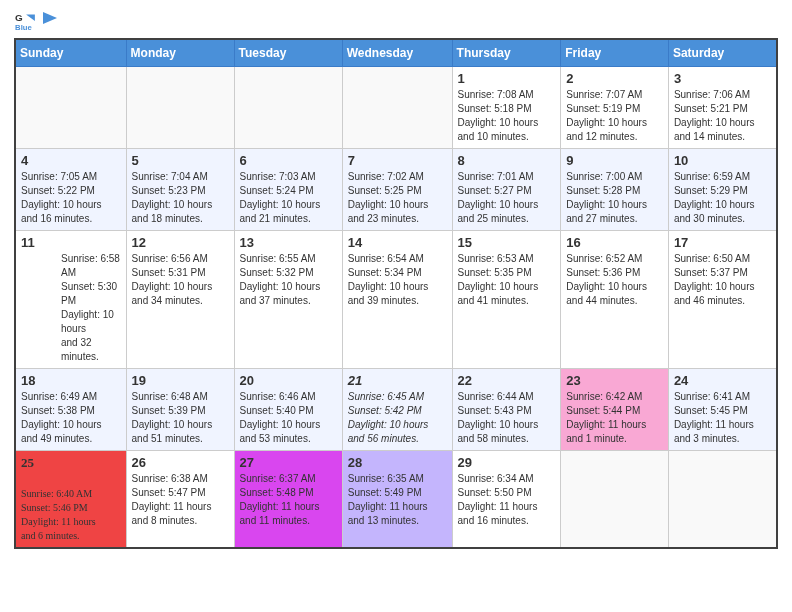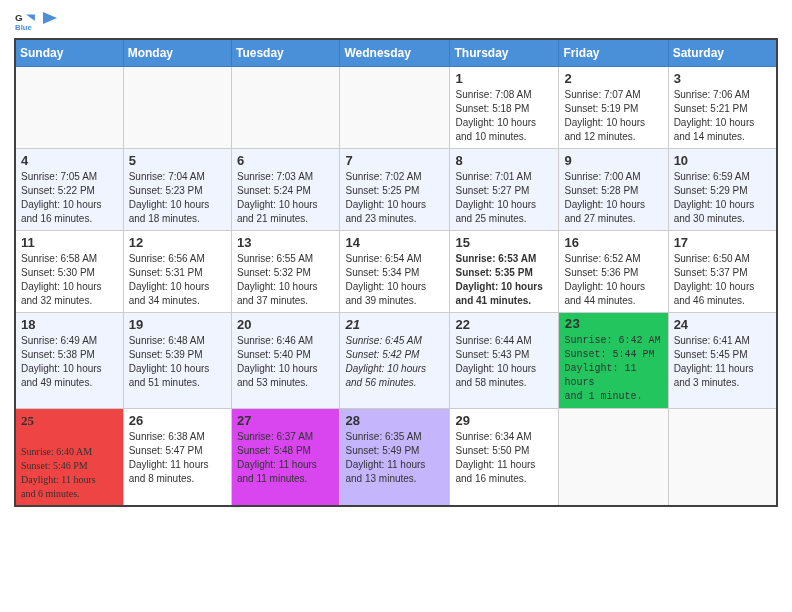--- a/index.html
+++ b/index.html
@@ -215,21 +215,21 @@
             <span class="day-number">10</span>
             <div class="day-info" style="white-space: pre-line;">Sunrise: 6:59 AM
 Sunset: 5:29 PM
 Daylight: 10 hours
 and 30 minutes.</div>
           </td>
         </tr>
         <tr>
           <td style="background: rgb(255, 255, 255);">
             <span class="day-number">11</span>
-            <div class="day-info" style="white-space: pre-line;">Sunrise: 6:58 AM
+            <div class="day-info" style="white-space: pre-line; margin-left: 40px;">Sunrise: 6:58 AM
 Sunset: 5:30 PM
 Daylight: 10 hours
 and 32 minutes.</div>
           </td>
           <td style="background: rgb(255, 255, 255);">
             <span class="day-number">12</span>
             <div class="day-info" style="white-space: pre-line;">Sunrise: 6:56 AM
 Sunset: 5:31 PM
 Daylight: 10 hours
 and 34 minutes.</div>
@@ -243,21 +243,21 @@
           </td>
           <td style="background: rgb(255, 255, 255);">
             <span class="day-number">14</span>
             <div class="day-info" style="white-space: pre-line;">Sunrise: 6:54 AM
 Sunset: 5:34 PM
 Daylight: 10 hours
 and 39 minutes.</div>
           </td>
           <td style="background: rgb(255, 255, 255);">
             <span class="day-number">15</span>
-            <div class="day-info" style="white-space: pre-line; font-weight: bold;">Sunrise: 6:53 AM
+            <div class="day-info" style="white-space: pre-line;">Sunrise: 6:53 AM
 Sunset: 5:35 PM
 Daylight: 10 hours
 and 41 minutes.</div>
           </td>
           <td style="background: rgb(255, 255, 255);">
             <span class="day-number">16</span>
             <div class="day-info" style="white-space: pre-line;">Sunrise: 6:52 AM
 Sunset: 5:36 PM
 Daylight: 10 hours
 and 44 minutes.</div>
@@ -299,21 +299,21 @@
 Daylight: 10 hours
 and 56 minutes.</div>
           </td>
           <td style="background: rgb(240, 244, 255);">
             <span class="day-number">22</span>
             <div class="day-info" style="white-space: pre-line;">Sunrise: 6:44 AM
 Sunset: 5:43 PM
 Daylight: 10 hours
 and 58 minutes.</div>
           </td>
-          <td style="background: #22c55e; font-family: Liberation Mono, monospace;">
+          <td style="background: #f9a8d4;">
             <span class="day-number">23</span>
             <div class="day-info" style="white-space: pre-line;">Sunrise: 6:42 AM
 Sunset: 5:44 PM
 Daylight: 11 hours
 and 1 minute.</div>
           </td>
           <td style="background: rgb(240, 244, 255);">
             <span class="day-number">24</span>
             <div class="day-info" style="white-space: pre-line;">Sunrise: 6:41 AM
 Sunset: 5:45 PM

